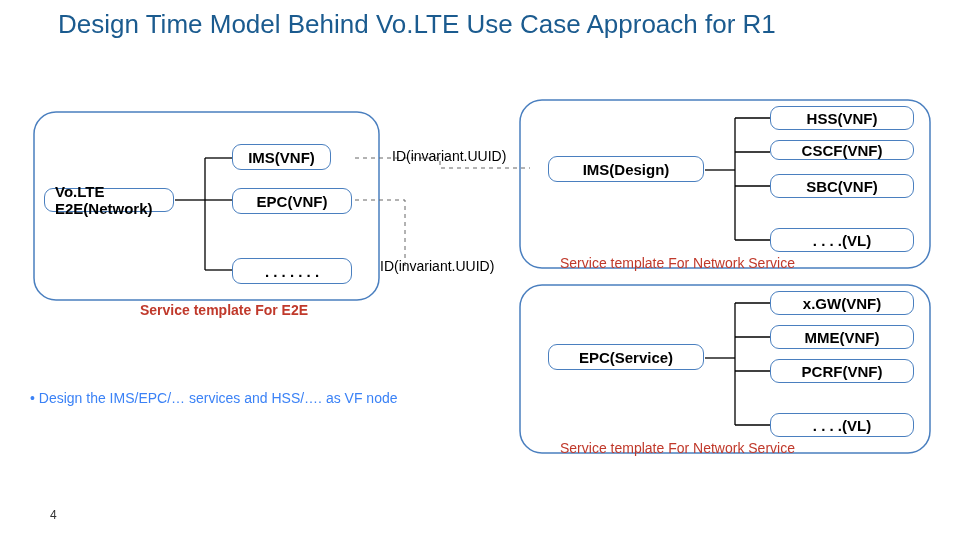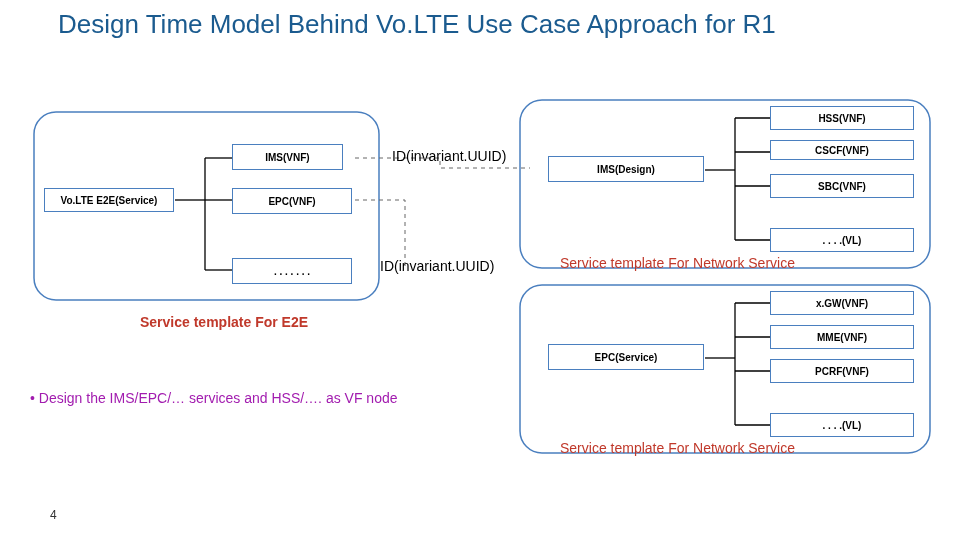--- a/index.html
+++ b/index.html
@@ -1,22 +1,22 @@
 <!DOCTYPE html>
 <html><head>
 <meta charset="utf-8">
 <style>
   html,body{margin:0;padding:0;width:960px;height:540px;background:#fff;font-family:Arial,Helvetica,sans-serif;overflow:hidden}
   svg{display:block}
   .title{position:absolute;left:58px;top:10px;right:60px;color:#1b5b8f;font-size:26px;font-weight:400;line-height:1.15}
-  .rbox{position:absolute;border:1.5px solid #4a7fbf;border-radius:0;background:#fff;display:flex;align-items:center;justify-content:center;font-size:10px;font-weight:700;color:#000;padding:4px 10px;box-sizing:border-box}
+  .rbox{position:absolute;border:1.5px solid #4a7fbf;border-radius:9px;background:#fff;display:flex;align-items:center;justify-content:center;font-size:15px;font-weight:700;color:#000;padding:4px 10px;box-sizing:border-box}
   .idlabel{position:absolute;font-weight:400;font-size:14px;color:#000}
   .redlabel{position:absolute;color:#c0392b;font-weight:700;font-size:14px}
   .redlabel2{position:absolute;color:#c0392b;font-weight:400;font-size:14px}
-  .bullets{position:absolute;left:30px;font-size:14px;color:#a21caf}
+  .bullets{position:absolute;left:30px;font-size:14px;color:#3b82f6}
   .bullets div{margin-bottom:14px}
   .pg{position:absolute;left:50px;bottom:18px;font-size:12px;color:#333}
 </style>
 </head>
 <body>
 
 <svg width="960" height="540" style="position:absolute;left:0;top:0">
 
   <rect x="34" y="112" width="345" height="188" rx="22" ry="22" fill="none" stroke="#4a7fbf" stroke-width="1.5"></rect>
 
@@ -44,25 +44,25 @@
   <line x1="705" y1="358" x2="735" y2="358" stroke="#000" stroke-width="1.3"></line>
   <line x1="735" y1="303" x2="735" y2="425" stroke="#000" stroke-width="1.3"></line>
   <line x1="735" y1="303" x2="770" y2="303" stroke="#000" stroke-width="1.3"></line>
   <line x1="735" y1="337" x2="770" y2="337" stroke="#000" stroke-width="1.3"></line>
   <line x1="735" y1="371" x2="770" y2="371" stroke="#000" stroke-width="1.3"></line>
   <line x1="735" y1="425" x2="770" y2="425" stroke="#000" stroke-width="1.3"></line>
 </svg>
 
 <div class="title">Design Time Model Behind Vo.LTE Use Case Approach for R1</div>
 
-<div class="rbox" style="left:44px;top:188px;width:130px;height:24px">Vo.LTE E2E(Service)</div>
-<div class="rbox" style="left:232px;top:144px;width:111px;height:26px">IMS(VNF)</div>
+<div class="rbox" style="left:44px;top:188px;width:130px;height:24px">Vo.LTE E2E(Network)</div>
+<div class="rbox" style="left:232px;top:144px;width:99px;height:26px">IMS(VNF)</div>
 <div class="rbox" style="left:232px;top:188px;width:120px;height:26px">EPC(VNF)</div>
 <div class="rbox" style="left:232px;top:258px;width:120px;height:26px">. . . . . . .</div>
-<div class="redlabel" style="left:140px;top:314px">Service template For E2E</div>
+<div class="redlabel" style="left:140px;top:302px">Service template For E2E</div>
 
 <div class="idlabel" style="left:392px;top:148px">ID(invariant.UUID)</div>
 <div class="rbox" style="left:548px;top:156px;width:156px;height:26px">IMS(Design)</div>
 <div class="idlabel" style="left:380px;top:258px">ID(invariant.UUID)</div>
 <div class="rbox" style="left:548px;top:344px;width:156px;height:26px">EPC(Service)</div>
 
 <div class="rbox" style="left:770px;top:106px;width:144px;height:24px">HSS(VNF)</div>
 <div class="rbox" style="left:770px;top:140px;width:144px;height:20px">CSCF(VNF)</div>
 <div class="rbox" style="left:770px;top:174px;width:144px;height:24px">SBC(VNF)</div>
 <div class="rbox" style="left:770px;top:228px;width:144px;height:24px">. . . .(VL)</div>

